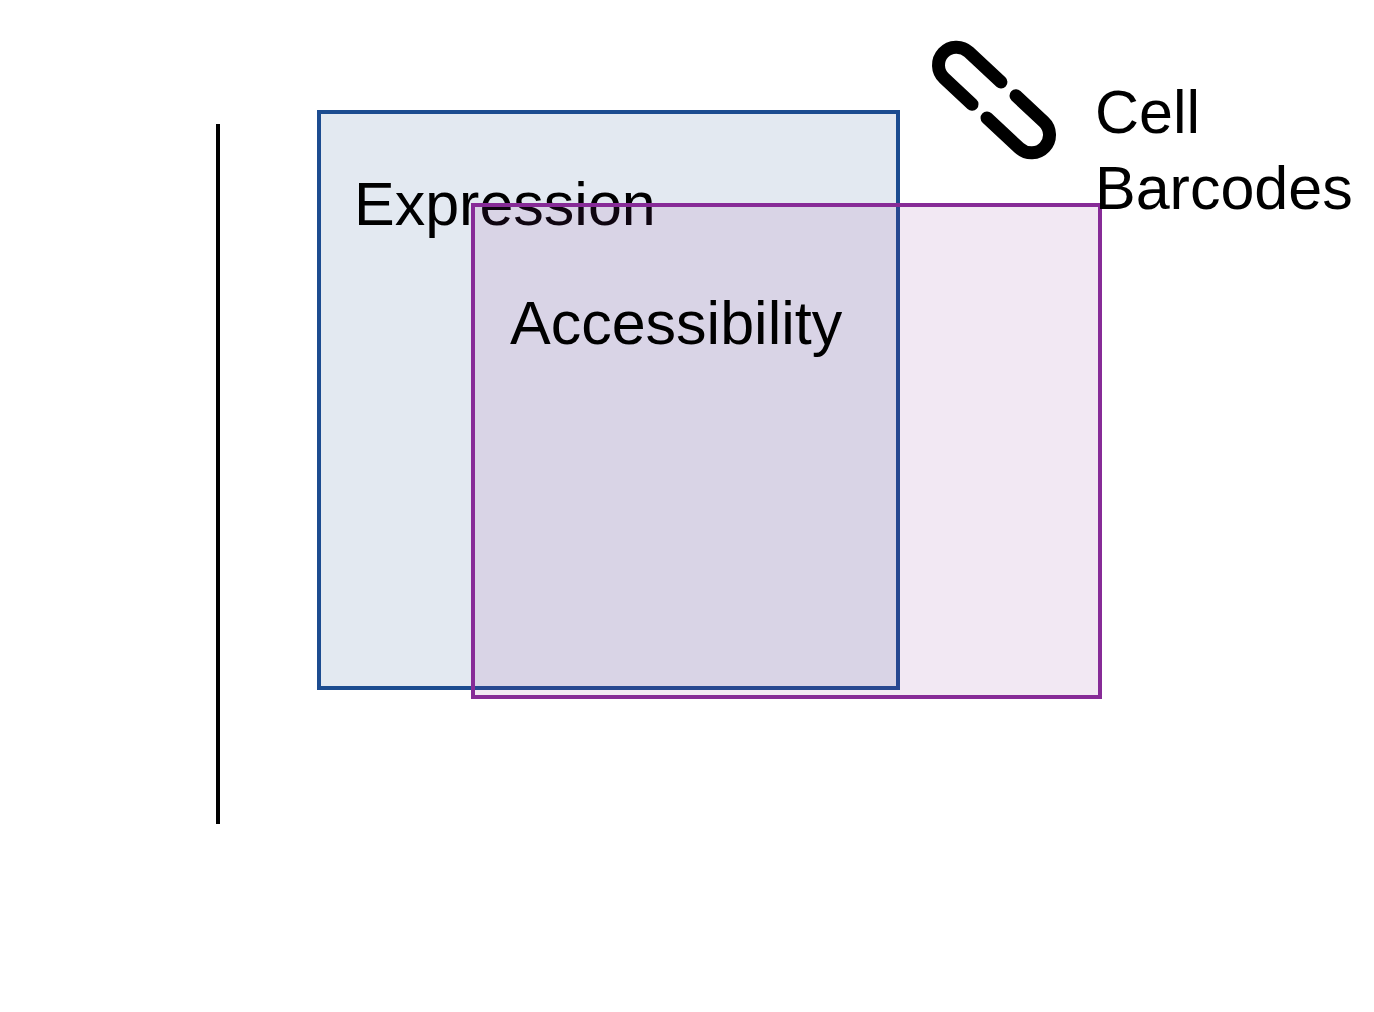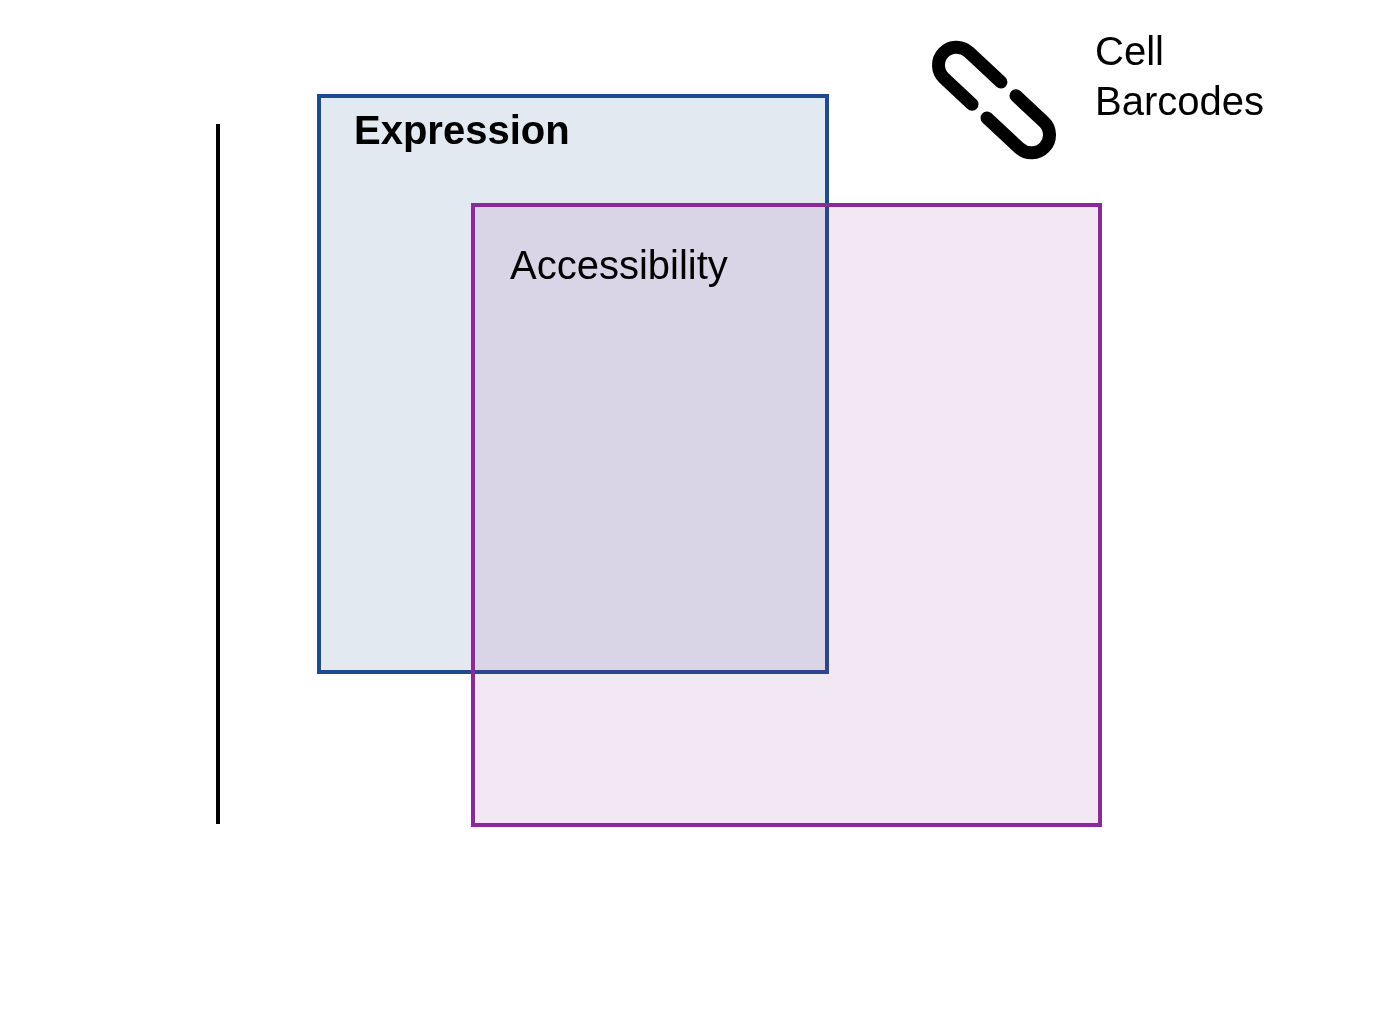--- a/index.html
+++ b/index.html
@@ -11,57 +11,57 @@
   #stage {
     position: relative;
     width: 1374px;
     height: 1012px;
     background: #ffffff;
     overflow: hidden;
   }
   .label {
     position: absolute;
     color: #000000;
-    font-size: 40px;
+    font-size: 61px;
     line-height: 1;
     white-space: nowrap;
+    margin-top: 48px;
   }
   #counts-line {
     position: absolute;
     left: 216px;
     top: 124px;
     width: 4px;
     height: 700px;
     background: #000000;
   }
   #counts-label {
     left: 18px;
     top: 444px;
   }
   #expression-box {
     position: absolute;
     left: 317px;
-    top: 94px;
-    width: 512px;
+    top: 110px;
+    width: 583px;
     height: 580px;
     box-sizing: border-box;
     border: 4px solid #1c4c90;
     background: rgba(27, 78, 142, 0.12);
-    font-weight: bold;
   }
   #expression-label {
     left: 33px;
     top: 12px;
   }
   #accessibility-box {
     position: absolute;
     left: 471px;
     top: 203px;
     width: 631px;
-    height: 624px;
+    height: 496px;
     box-sizing: border-box;
     border: 4px solid #872b97;
     background: rgba(138, 43, 150, 0.11);
   }
   #accessibility-label {
     left: 35px;
     top: 38px;
   }
   #chain-icon {
     position: absolute;

